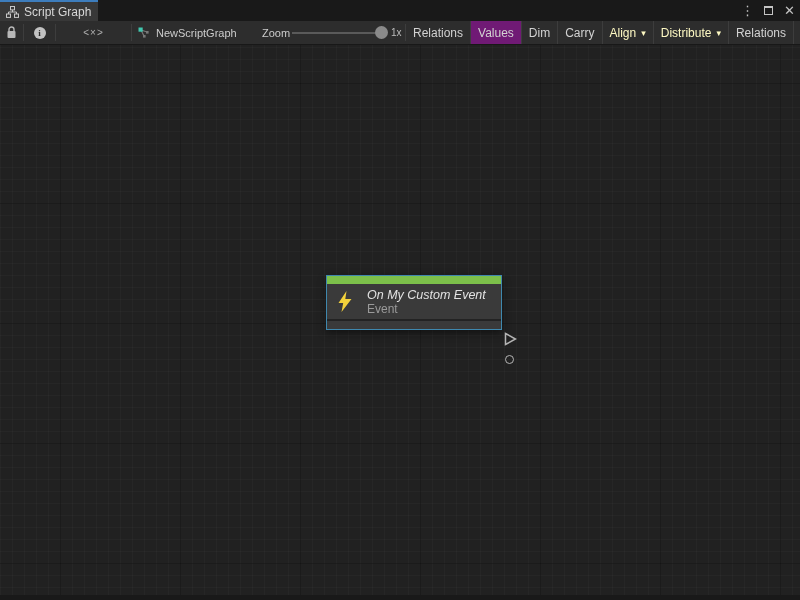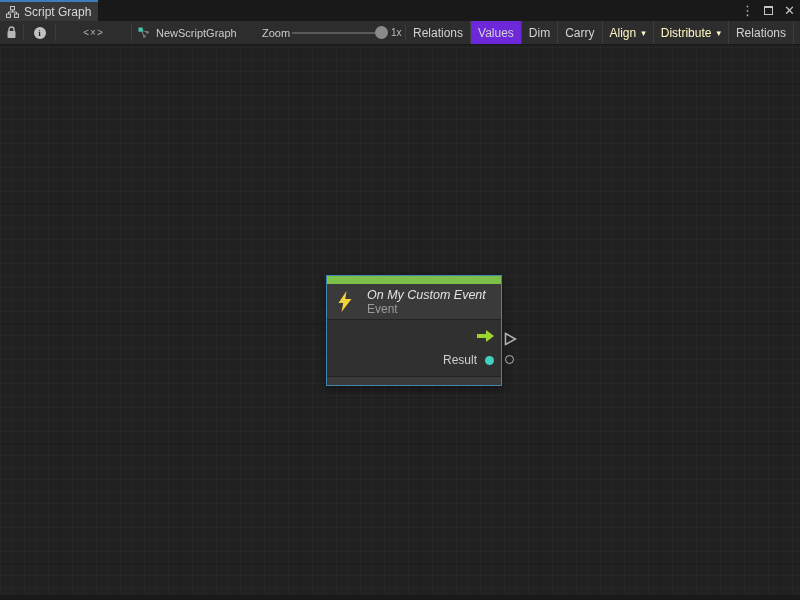--- a/index.html
+++ b/index.html
@@ -29,21 +29,21 @@
                  font-family:"Liberation Serif", serif; }
   .code-glyph { font-size:10px; color:#b0b0b0; letter-spacing:1px; }
   .chip { gap:6px; color:#cccccc; font-size:11px; }
   .zoom-label { color:#cccccc; font-size:11px; }
   .slider-track { position:absolute; top:11px; height:2px; background:#5a5a5a; }
   .slider-knob { position:absolute; top:5px; width:13px; height:13px; border-radius:50%; background:#8a8a8a; }
   .zoom-val { font-size:10px; color:#bbbbbb; }
   .toggles { position:absolute; left:406px; right:0; top:0; height:23px; display:flex; overflow:hidden; }
   .toggle { display:flex; align-items:center; gap:5px; padding:9px 7px; height:23px; white-space:nowrap;
             border-right:1px solid #3d3d3d; cursor:default; }
-  .toggle.active { background:#6d28d9; }
+  .toggle.active { background:#701a75; }
   .toggle.disabled { color:#fef9c3; }
   .caret { font-size:9px; }
 
   
   .canvas { position:absolute; left:0; top:45px; width:800px; height:550px; overflow:hidden;
     background-color:#212121;
     background-image:
       linear-gradient(rgba(0,0,0,0.30) 1px, transparent 1px),
       linear-gradient(90deg, rgba(0,0,0,0.30) 1px, transparent 1px),
       linear-gradient(rgba(255,255,255,0.025) 1px, transparent 1px),
@@ -164,31 +164,20 @@
       <div class="node-colorbar"></div>
       <div class="node-header">
         <svg width="16" height="21" viewBox="0 0 16 21">
           <path d="M9.5 0 L1.5 12 L6.2 12 L4.5 21 L14.5 8 L8.3 8 Z" fill="#f3d23b"></path>
         </svg>
         <div class="node-titles">
           <span class="node-title">On My Custom Event</span>
           <span class="node-subtitle">Event</span>
         </div>
       </div>
-      <div class="node-body">
-        <div class="port-row">
-          <svg width="17" height="12" viewBox="0 0 17 12">
-            <path d="M0 4 L9 4 L9 0 L17 6 L9 12 L9 8 L0 8 Z" fill="#9fd32f"></path>
-          </svg>
-        </div>
-        <div class="port-row">
-          <span class="port-label">Result</span>
-          <span class="value-dot"></span>
-        </div>
-      </div>
       <div class="node-footer"></div>
     </div>
 
     <div class="ext-port" style="left:504px;top:287px">
       <svg width="13" height="14" viewBox="0 0 13 14">
         <path d="M1.5 1.5 L11.5 7 L1.5 12.5 Z" fill="none" stroke="#b4b4b4" stroke-width="1.5"></path>
       </svg>
     </div>
     <div class="ext-port circle-port" style="left:505px;top:310px"></div>
 

